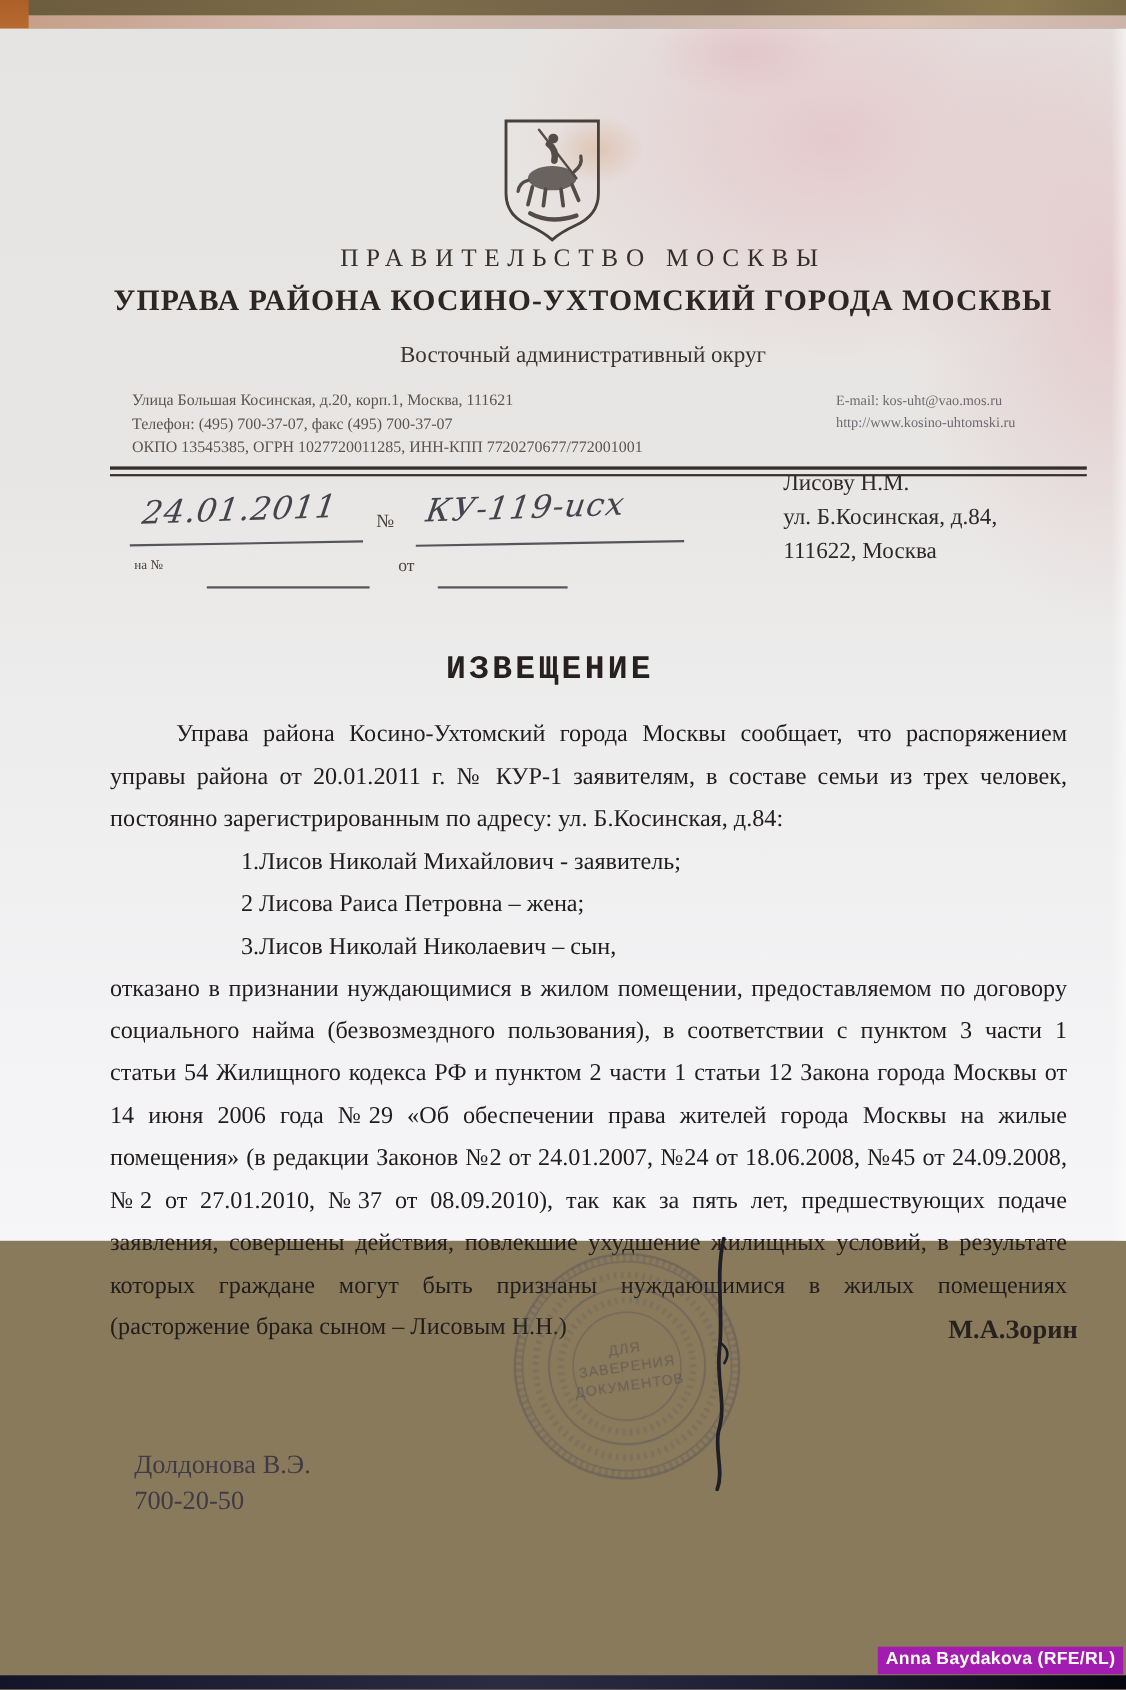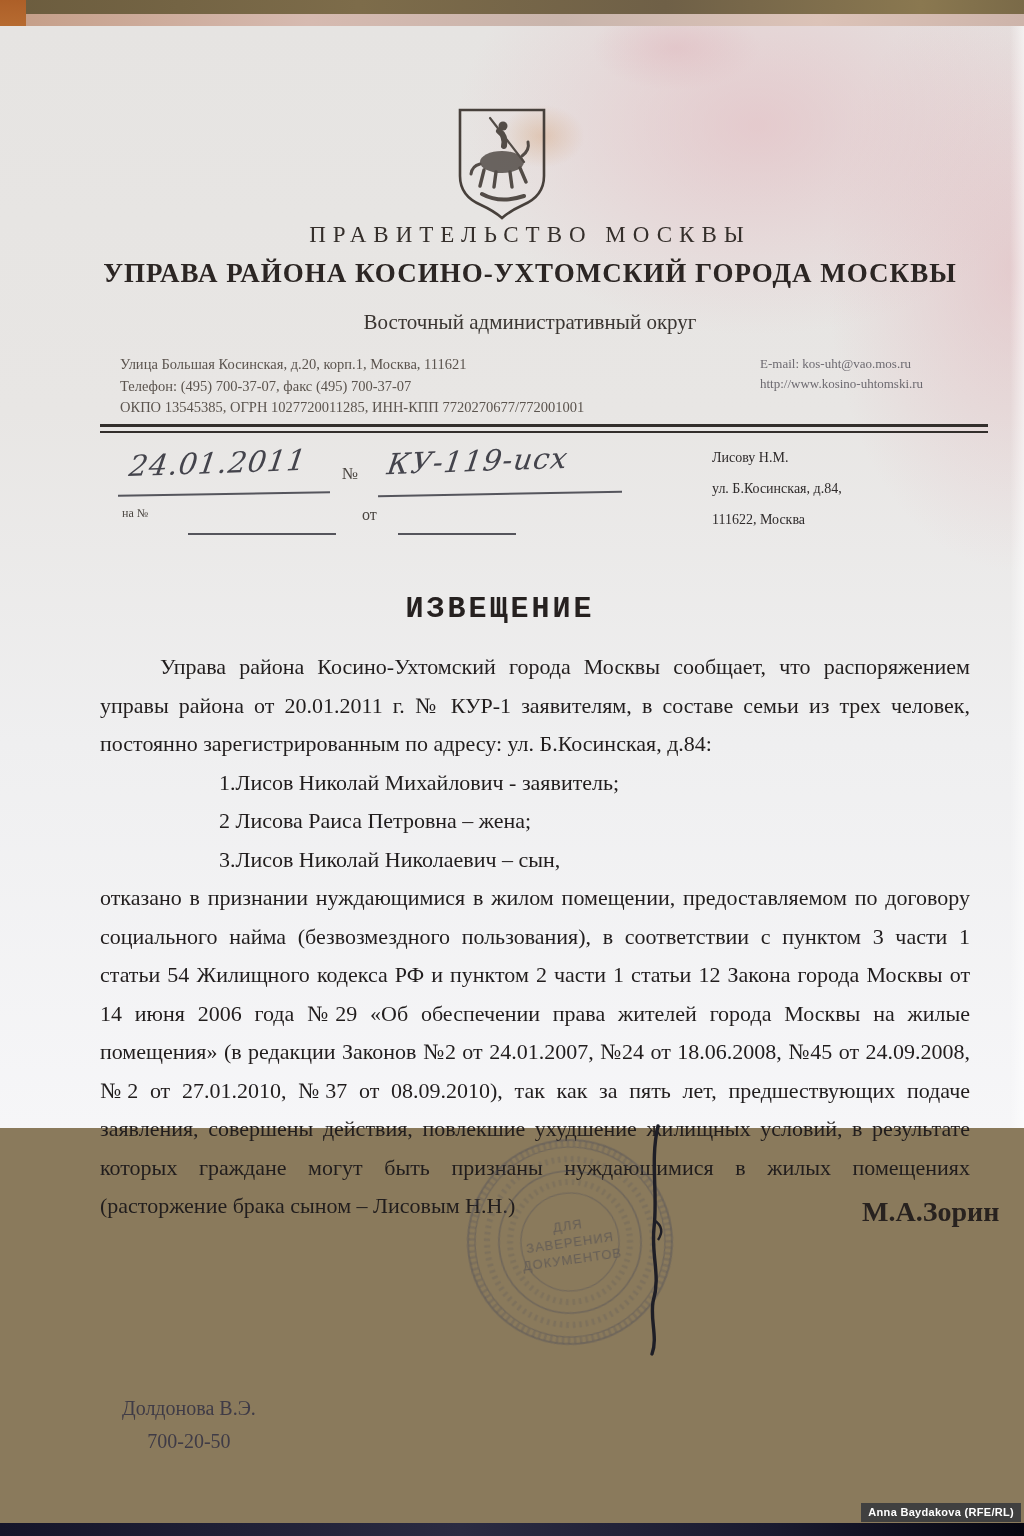--- a/index.html
+++ b/index.html
@@ -41,21 +41,21 @@
     font-size:27px;font-weight:bold;letter-spacing:1px;color:#2c2624;}
   .org-okrug{left:0;top:284px;width:1060px;text-align:center;
     font-size:21px;color:#3a3531;}
 
   .contacts{left:120px;top:328px;font-size:14.5px;line-height:21.5px;color:#5b544e;}
   .weblinks{left:760px;top:328px;font-size:13px;line-height:20px;color:#6d6a70;}
 
   .header-rule{left:100px;top:398px;width:888px;height:4px;
     border-top:3px solid #332f2c;border-bottom:2px solid #332f2c;}
 
-  .recipient{left:712px;top:416px;font-size:14px;line-height:31px;color:#2e2a2a;}
+  .recipient{left:712px;top:397px;font-size:21px;line-height:31px;color:#2e2a2a;}
 
   
   .hw{font-family:"DejaVu Serif", serif;font-style:italic;color:#44444c;
     font-size:29px;transform:skewX(-10deg) rotate(-2deg);letter-spacing:1px;white-space:nowrap;}
   .hw-date{left:130px;top:420px;}
   .num-sign{left:342px;top:438px;font-size:17px;color:#4a4540;}
   .hw-num{left:388px;top:418px;}
   .uline{border-bottom:2px solid #55555c;height:1px;}
   .ul-date{left:118px;top:466px;width:212px;transform:rotate(-1deg);}
   .ul-num{left:378px;top:466px;width:244px;transform:rotate(-1deg);}
@@ -69,32 +69,32 @@
     font-size:30px;font-weight:bold;letter-spacing:3px;color:#262120;font-family:Liberation Mono, monospace;}
   .doc-body{left:100px;top:622px;width:870px;font-size:22px;line-height:38.5px;
     text-align:justify;color:#211d1d;}
   .doc-body p{margin:0;}
   .doc-body .p1{text-indent:60px;}
   .fam-list{margin:0;padding:0;list-style:none;}
   .fam-list li{margin-left:119px;text-align:left;}
 
   
   .sig-pos{left:122px;top:1176px;font-size:22px;font-weight:bold;color:#28221f;}
-  .sig-name{left:862px;top:1170px;font-size:28px;font-weight:bold;color:#28221f;text-align:right;}
+  .sig-name{left:862px;top:1170px;font-size:24px;font-weight:bold;color:#28221f;text-align:right;}
 
   .stamp{left:462px;top:1108px;width:216px;height:216px;
     transform:rotate(-8deg);filter:blur(.45px);opacity:.85;}
   .stamp text{font-family:"Liberation Sans", sans-serif;font-size:13px;
     fill:rgba(70,70,82,.62);text-anchor:middle;letter-spacing:1px;}
   .pen-stroke{left:628px;top:1098px;width:56px;height:232px;}
 
-  .executor{left:122px;top:1366px;font-size:20px;line-height:33px;color:#3f3b46;text-align:center;}
-
-  .credit{right:3px;bottom:14px;background:#404040;color:#fff;
-    font-family:"Liberation Sans", sans-serif;font-weight:bold;font-size:11px;
+  .executor{left:122px;top:1290px;font-size:24px;line-height:33px;color:#3f3b46;}
+
+  .credit{right:3px;bottom:14px;background:#a21caf;color:#fff;
+    font-family:"Liberation Sans", sans-serif;font-weight:bold;font-size:16px;
     padding:3px 7px 4px;letter-spacing:.3px;margin-left:42px;}
 </style>
 </head>
 <body>
 
 <div class="abs strip-top"></div>
 <div class="abs strip-top2"></div>
 <div class="abs corner-orange"></div>
 
 <div class="abs paper">

